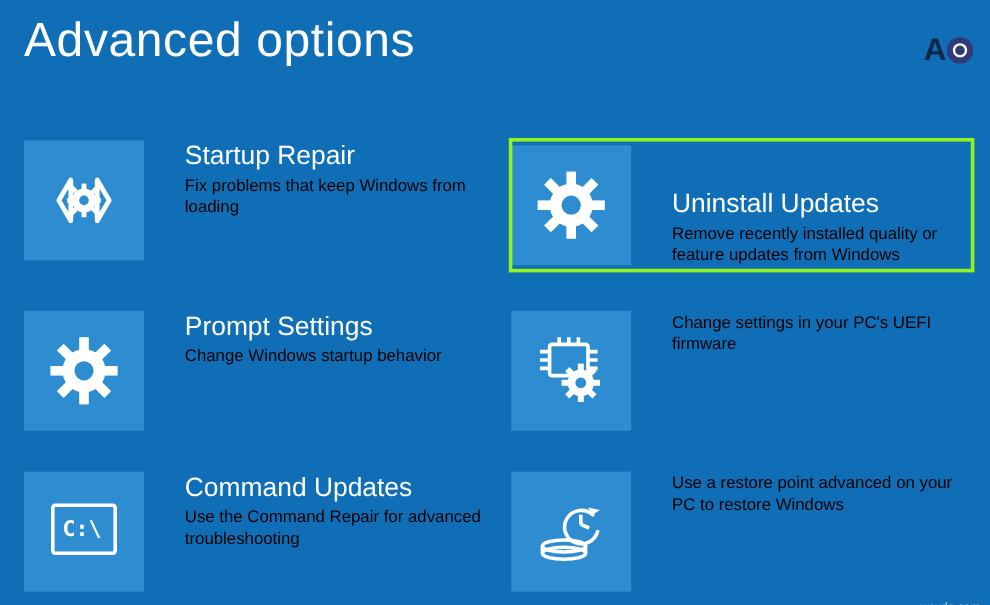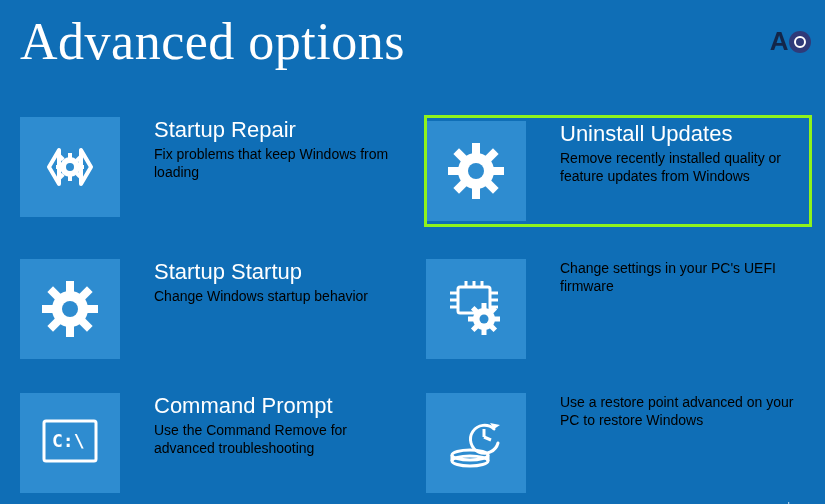--- a/index.html
+++ b/index.html
@@ -1,24 +1,24 @@
 <!DOCTYPE html>
 <html><head>
 <meta charset="utf-8">
 <style>
   html,body{margin:0;padding:0;width:825px;height:504px;background:#0f6eb6;font-family:"Segoe UI Light","Segoe UI",Arial,sans-serif;color:#fff;overflow:hidden;-webkit-font-smoothing:antialiased;}
   .page{position:relative;width:825px;height:504px;background:#0f6eb6;}
-  .title{font-size:52px;font-weight:300;letter-spacing:0.5px;margin:12px 0 0 20px;font-family:Liberation Serif, serif;}
+  .title{font-size:40px;font-weight:300;letter-spacing:0.5px;margin:12px 0 0 20px;}
   .logo{position:absolute;right:12px;top:14px;display:flex;align-items:center;}
   .logo-p{width:22px;height:22px;border-radius:50%;background:#2f3a79;display:flex;align-items:center;justify-content:center;margin-right:2px;}
   .logo-p::after{content:"";width:8px;height:8px;border:2px solid #fff;border-radius:50%;}
   .logo-word{font-family:"Segoe UI",Arial,sans-serif;font-weight:700;font-size:26px;color:#132649;letter-spacing:0.5px;}
   .grid{position:absolute;left:20px;top:105px;width:790px;display:grid;grid-template-columns:1fr 1fr;column-gap:22px;row-gap:34px;}
   .tile{display:flex;align-items:flex-start;cursor:pointer;}
-  .hl{outline:3px solid #8ff31c;outline-offset:-1px;padding:4px 0 4px 0;}
+  .hl{outline:3px solid #8ff31c;outline-offset:-1px;padding:4px 0 4px 0;align-items:flex-end;}
   .icon-box{width:100px;height:100px;background:#2e8cd0;flex:0 0 100px;display:flex;align-items:center;justify-content:center;margin-right:14px;}
   .txtcol{flex:1;margin-left:20px;}
   .tile-title{font-size:22px;font-weight:300;line-height:26px;margin-bottom:2px;}
   .tile-desc{font-size:14px;font-weight:400;color:#000000;line-height:18px;max-width:250px;}
   .footer{position:absolute;right:8px;bottom:4px;font-size:10px;color:#cfe6f7;font-family:Arial,sans-serif;}
   svg{display:block;}
 </style>
 </head>
 <body>
 <div class="page">
@@ -95,21 +95,21 @@
           <rect x="-28" y="-4" width="12" height="8"></rect>
               <rect x="16" y="-4" width="12" height="8"></rect>
           <rect x="-4" y="-28" width="8" height="12" transform="rotate(45)"></rect>
               <rect x="-4" y="16" width="8" height="12" transform="rotate(45)"></rect>
           <rect x="-4" y="-28" width="8" height="12" transform="rotate(-45)"></rect>
               <rect x="-4" y="16" width="8" height="12" transform="rotate(-45)"></rect>
         </g>
       </svg>
     </div>
     <div class="txtcol">
-      <div class="tile-title">Startup Startup</div>
+      <div class="tile-title">Prompt Settings</div>
       <div class="tile-desc">Change Windows startup behavior</div>
     </div>
   </div>
 
   <div class="tile">
     <div class="icon-box">
       <svg width="64" height="64" viewBox="0 0 64 64" fill="none" stroke="#fff" stroke-width="3">
         <rect x="14" y="10" width="32" height="26" rx="2"></rect>
         <line x1="14" y1="16" x2="6" y2="16"></line>
             <line x1="14" y1="23" x2="6" y2="23"></line>
@@ -140,22 +140,22 @@
   </div>
 
   <div class="tile">
     <div class="icon-box">
       <svg width="64" height="56" viewBox="0 0 64 56" fill="none" stroke="#fff" stroke-width="3">
         <rect x="6" y="6" width="52" height="40" rx="2"></rect>
         <text x="14" y="32" fill="#fff" stroke="none" font-size="18" font-family="Consolas,monospace" font-weight="bold">C:\</text>
       </svg>
     </div>
     <div class="txtcol">
-      <div class="tile-title">Command Prompt</div>
-      <div class="tile-desc">Use the Command Remove for advanced troubleshooting</div>
+      <div class="tile-title">Command Updates</div>
+      <div class="tile-desc">Use the Command Repair for advanced troubleshooting</div>
     </div>
   </div>
 
   <div class="tile">
     <div class="icon-box">
       <svg width="64" height="56" viewBox="0 0 64 56" fill="none" stroke="#fff" stroke-width="3">
         <ellipse cx="26" cy="40" rx="18" ry="5"></ellipse>
         <ellipse cx="26" cy="46" rx="18" ry="5"></ellipse>
         <path d="M8 40 V46 M44 40 V46"></path>
         <g stroke-width="3">

